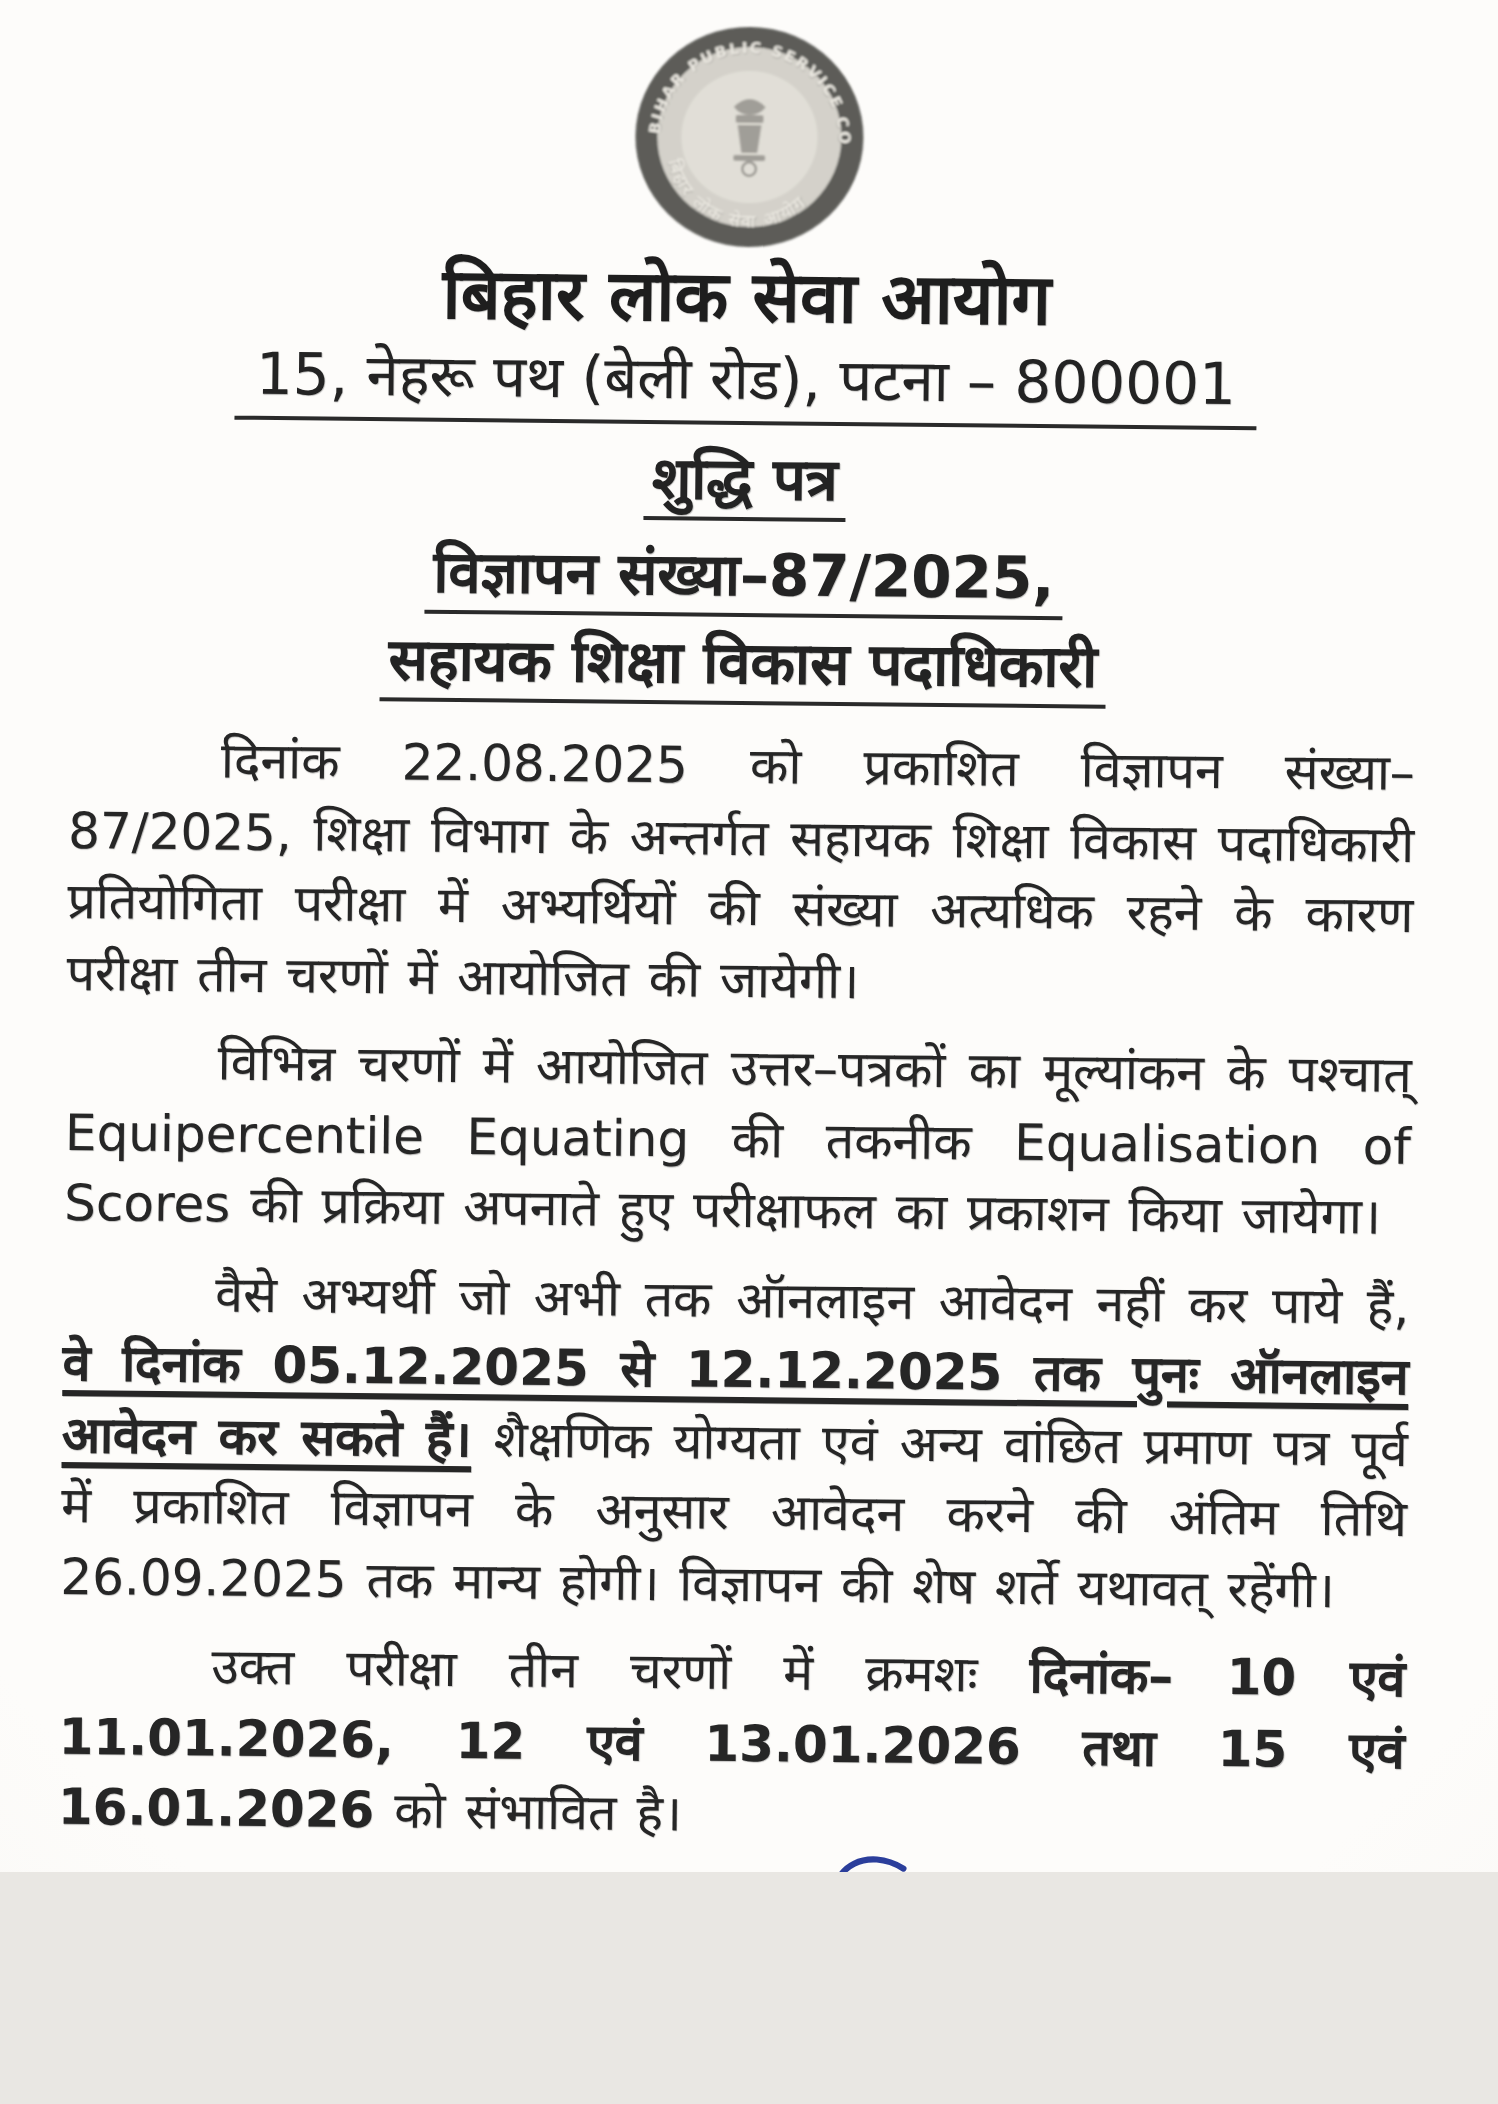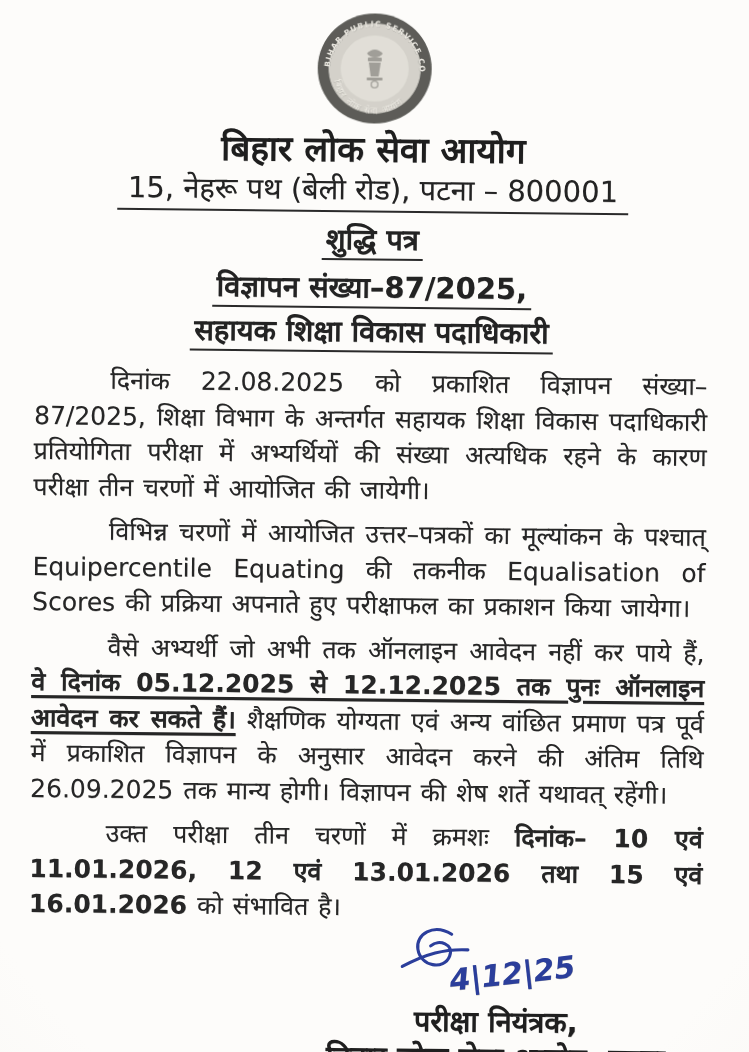--- a/index.html
+++ b/index.html
@@ -2,21 +2,21 @@
 <html lang="hi"><head>
 <meta charset="utf-8">
 <style>
   html,body{margin:0;padding:0;}
   body{
     width:749px;height:1052px;overflow:hidden;
     background:#e9e7e3;
     font-family:"DejaVu Sans","Liberation Sans",sans-serif;
   }
   .page{
-    position:relative;width:749px;height:1052px;overflow:hidden;
+    position:relative;width:749px;height:936px;overflow:hidden;
     background:radial-gradient(125% 125% at 50% 42%, #fdfcfa 55%, #f2f0ec 100%);
     color:#232323;
   }
   .content{
     position:absolute;left:0;top:0;width:749px;
     transform:rotate(0.6deg);transform-origin:40px 40px;
     text-shadow:0.3px 0.4px 0.5px rgba(40,40,40,0.35);
   }
   .seal{width:124px;height:118px;margin:6px auto 0 auto;opacity:0.88;}
   .org-name{

